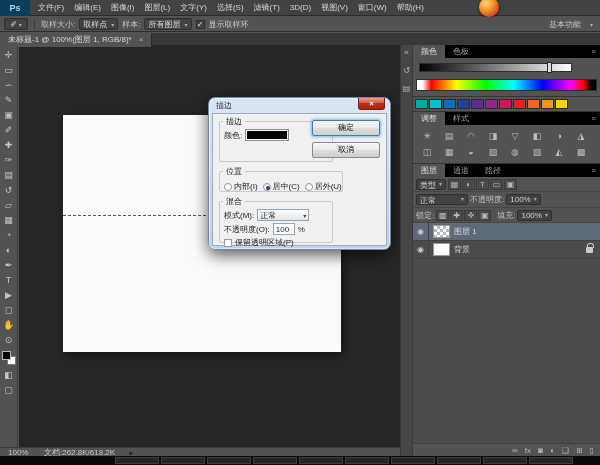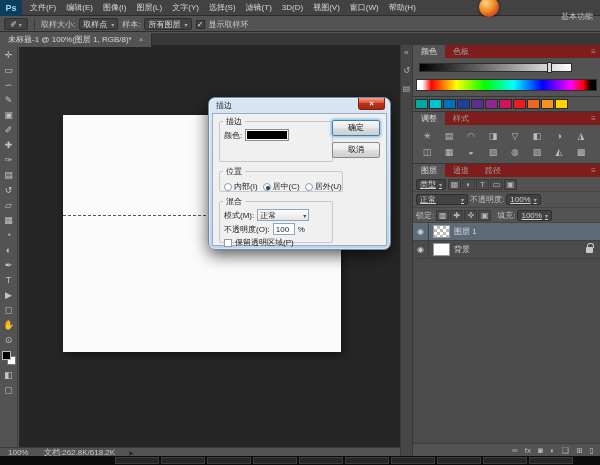--- a/index.html
+++ b/index.html
@@ -3,41 +3,41 @@
 <meta charset="utf-8">
 <style>
   *{margin:0;padding:0;box-sizing:border-box;}
   html,body{background:#1a1a1a;}
   #app{position:relative;width:600px;height:465px;overflow:hidden;background:#535353;
        font-family:"Liberation Sans","DejaVu Sans",sans-serif;font-size:8px;color:#d0d0d0;}
 
   
   .menubar{position:absolute;left:0;top:0;width:600px;height:16px;background:#424242;
            border-bottom:1px solid #2b2b2b;display:flex;align-items:center;z-index:5;}
-  .ps-logo{width:22px;height:16px;background:#0d3d5c;color:#9adcf5;font-weight:bold;
+  .ps-logo{width:30px;height:16px;background:#0d3d5c;color:#9adcf5;font-weight:bold;
            text-align:center;line-height:16px;font-size:9px;margin-right:3px;}
   .menubar-items{display:flex;align-items:center;height:16px;}
   .menu-item{padding:0 5px;line-height:16px;color:#d6d6d6;white-space:nowrap;cursor:default;}
   .orb{position:absolute;left:479px;top:-3px;width:20px;height:20px;border-radius:50%;
        background:radial-gradient(circle at 35% 30%,#ffd27a,#f08a24 45%,#c8371f 80%);
        box-shadow:0 1px 3px rgba(0,0,0,.6);z-index:60;}
 
   
   .optionsbar{position:absolute;left:0;top:17px;width:600px;height:15px;background:#535353;
               border-bottom:1px solid #2d2d2d;display:flex;align-items:center;gap:4px;padding:0 4px;z-index:5;}
   .tool-preset{width:24px;height:12px;background:#424242;border:1px solid #2f2f2f;border-radius:2px;
                display:flex;align-items:center;justify-content:center;gap:2px;color:#ccc;}
   .opt-label{color:#c6c6c6;white-space:nowrap;}
   .opt-dd{height:12px;background:#424242;border:1px solid #2f2f2f;border-radius:2px;color:#ddd;
           display:inline-flex;align-items:center;justify-content:space-between;padding:0 3px;gap:4px;white-space:nowrap;}
   .caret{font-size:6px;color:#a9a9a9;}
   .opt-check{width:9px;height:9px;background:#424242;border:1px solid #2c2c2c;color:#e8e8e8;
              font-size:8px;line-height:8px;text-align:center;}
   .sep{width:1px;height:11px;background:#3a3a3a;margin:0 2px;}
-  .workspace{margin-left:auto;display:flex;align-items:center;gap:9px;color:#c6c6c6;padding-right:3px;flex-direction:column;}
+  .workspace{margin-left:auto;display:flex;align-items:center;gap:9px;color:#c6c6c6;padding-right:3px;}
 
   
   .tabbar{position:absolute;left:0;top:33px;width:600px;height:12px;background:#383838;z-index:5;}
   .doc-tab{position:absolute;left:0;top:0;height:14px;background:#535353;color:#d8d8d8;
            line-height:12px;padding:0 8px;border-right:1px solid #2b2b2b;display:flex;gap:7px;align-items:center;white-space:nowrap;}
   .tab-close{color:#b0b0b0;}
 
   
   .toolcol{position:absolute;left:0;top:45px;width:18px;bottom:18px;background:#535353;
            border-right:1px solid #3c3c3c;display:flex;flex-direction:column;align-items:center;padding-top:2px;}
@@ -69,62 +69,62 @@
   legend{font-size:8px;color:#1a1a1a;padding:0 3px;margin-left:3px;}
   .f-stroke{left:6px;top:2px;width:114px;height:46px;}
   .f-pos{left:6px;top:52px;width:114px;height:26px;}
   .f-blend{left:6px;top:82px;width:114px;height:47px;}
   .frow{display:flex;align-items:center;gap:3px;margin:2px 0 0 4px;}
   .flabel{color:#1e1e1e;white-space:nowrap;}
   .winput{width:46px;height:12px;background:#fff;border:1px solid #8ca8c0;display:flex;align-items:center;padding-left:2px;overflow:hidden;}
   .winput.num{width:22px;}
   .seltext{background:#316ac5;color:#fff;padding:0 1px;white-space:nowrap;}
   .color-swatch{width:44px;height:12px;background:#000;border:1px solid #8a8a8a;box-shadow:inset 0 0 0 1px #fff;cursor:pointer;}
-  .dlg-btn{position:absolute;right:6px;width:48px;height:16px;color:#111;text-align:center;line-height:14px;
+  .dlg-btn{position:absolute;right:6px;width:68px;height:16px;color:#111;text-align:center;line-height:14px;
            background:linear-gradient(#f6f6f6,#ebebeb 45%,#dcdcdc 55%,#cfcfcf);
            border:1px solid #8a8a8a;border-radius:2px;cursor:pointer;}
   .btn-ok{top:6px;border-color:#3c7fb1;box-shadow:0 0 3px 1px #7ab8e0;}
   .btn-cancel{top:28px;}
   .radios{gap:5px;margin-top:4px;justify-content:space-between;}
   .radio{display:inline-flex;align-items:center;gap:2px;white-space:nowrap;cursor:pointer;}
   .rdot{width:8px;height:8px;border-radius:50%;background:#fff;border:1px solid #8a9cae;position:relative;flex:none;}
   .rdot.on:after{content:"";position:absolute;left:2px;top:2px;width:4px;height:4px;background:#274257;border-radius:50%;}
   .wdd{width:52px;height:12px;background:linear-gradient(#fdfdfd,#e6e6e6);border:1px solid #8ca8c0;
        display:flex;align-items:center;justify-content:space-between;padding:0 2px;cursor:pointer;}
   .wdd .caret{color:#444;}
   .wcheck{width:8px;height:8px;background:#fff;border:1px solid #8a9cae;flex:none;cursor:pointer;}
 
   
   .dockstrip{position:absolute;left:400px;top:45px;width:13px;bottom:9px;background:#464646;
              border-left:1px solid #383838;border-right:1px solid #383838;display:flex;flex-direction:column;
              align-items:center;gap:9px;padding-top:3px;color:#b9b9b9;}
   .panels{position:absolute;left:413px;top:45px;width:187px;bottom:9px;background:#353535;
           display:flex;flex-direction:column;gap:1px;}
-  .panel-tabs{height:13px;background:#7f1d1d;display:flex;align-items:flex-end;position:relative;flex:none;}
+  .panel-tabs{height:13px;background:#000000;display:flex;align-items:flex-end;position:relative;flex:none;font-family:Liberation Serif, serif;}
   .ptab{padding:0 8px;line-height:13px;color:#9f9f9f;cursor:pointer;}
   .ptab.active{background:#535353;color:#dcdcdc;}
   .pmenu{position:absolute;right:4px;top:0;line-height:13px;color:#999;cursor:pointer;}
   .pbody{background:#535353;position:relative;flex:none;}
   .color-body{height:38px;}
   .ramp{position:absolute;left:6px;top:5px;right:28px;height:9px;border:1px solid #2e2e2e;
         background:linear-gradient(to right,#000,#fff);}
   .ramp-handle{position:absolute;top:-2px;left:84%;width:5px;height:11px;background:#d8d8d8;border:1px solid #2a2a2a;}
   .spectrum{position:absolute;left:3px;right:3px;top:21px;height:12px;border:1px solid #2e2e2e;cursor:crosshair;
         background:linear-gradient(to right,#fff 0,#fff 3%,#f00 8%,#ff0 22%,#0f0 38%,#0ff 54%,#00f 70%,#f0f 86%,#f00 93%,#000 97%);}
   .swatchstrip{height:14px;background:#535353;display:flex;align-items:center;gap:1px;padding:0 2px;flex:none;}
   .swatch{width:13px;height:10px;border:1px solid #2b2b2b;cursor:pointer;flex:none;}
   .adj-body{height:38px;display:flex;flex-wrap:wrap;align-content:center;padding:1px 3px;}
   .adj{width:22px;height:16px;color:#bdbdbd;display:flex;align-items:center;justify-content:center;font-size:9px;cursor:pointer;}
 
   .layers-panel{flex:1;display:flex;flex-direction:column;min-height:0;}
   .lrowbar{height:15px;background:#535353;display:flex;align-items:center;gap:2px;padding:0 3px;
            border-bottom:1px solid #464646;flex:none;}
   .lrowbar.blend{height:16px;}
   .mini-dd{height:11px;background:#424242;border:1px solid #2e2e2e;border-radius:2px;color:#d0d0d0;
-           display:inline-flex;align-items:center;justify-content:space-between;gap:3px;padding:0 3px;white-space:nowrap;cursor:pointer;text-decoration:underline;}
+           display:inline-flex;align-items:flex-start;justify-content:space-between;gap:3px;padding:0 3px;white-space:nowrap;cursor:pointer;}
   .licon{width:13px;height:11px;background:#4a4a4a;border:1px solid #3a3a3a;color:#b8b8b8;
          display:flex;align-items:center;justify-content:center;font-size:8px;flex:none;cursor:pointer;}
   .llabel{color:#bfbfbf;white-space:nowrap;}
   .llist{flex:1;background:#4b4b4b;min-height:0;}
   .lrow{height:18px;display:flex;align-items:center;border-bottom:1px solid #404040;color:#d9d9d9;cursor:pointer;}
   .lrow.selected{background:#5d6b78;}
   .eyecell{width:16px;height:100%;border-right:1px solid #3e3e3e;display:flex;align-items:center;
            justify-content:center;color:#cfcfcf;flex:none;}
   .thumb{width:17px;height:13px;margin:0 4px;border:1px solid #9a9a9a;flex:none;}
   .thumb.checker{background-color:#fff;

